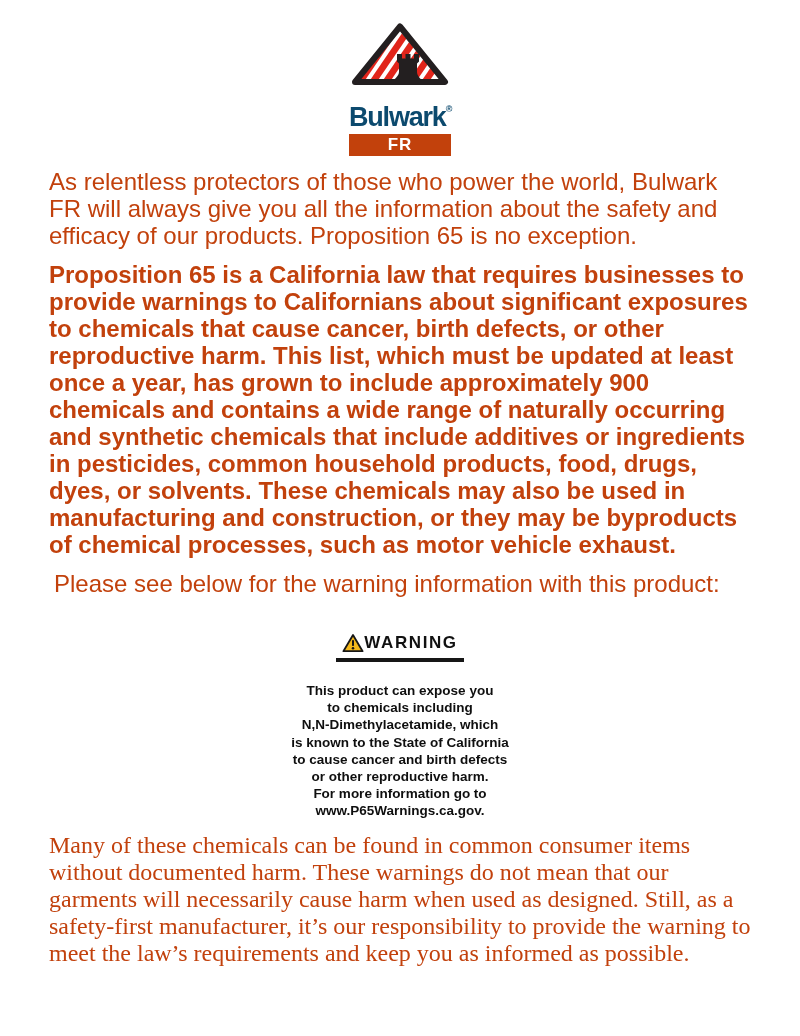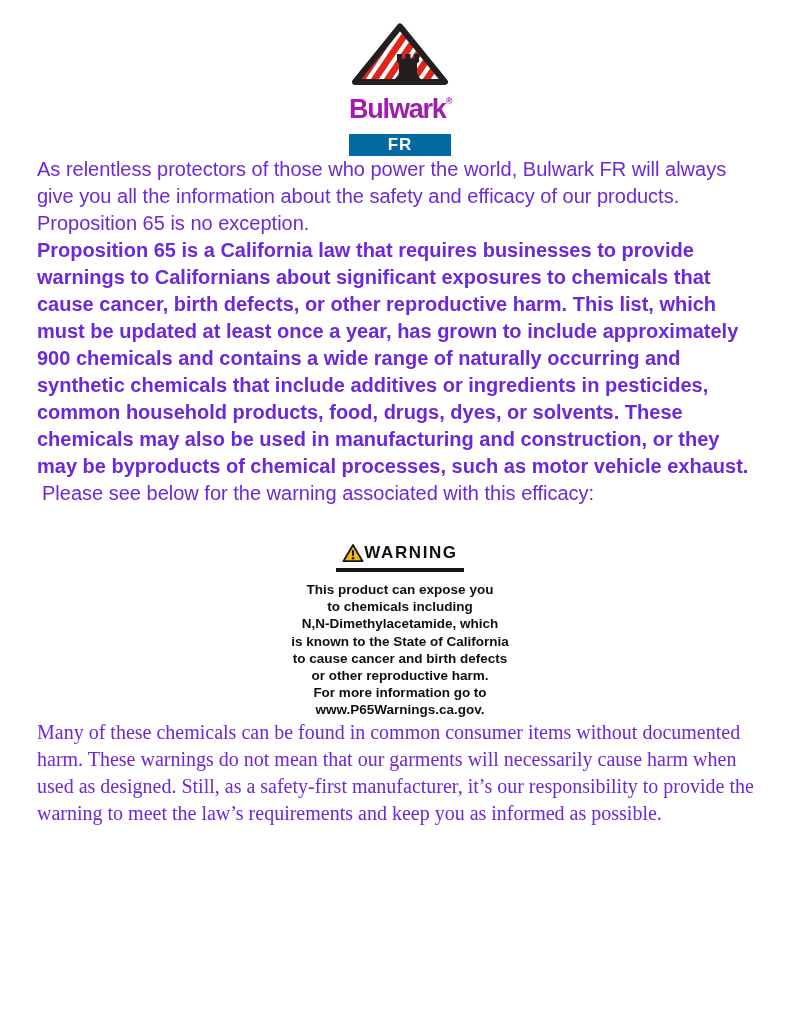--- a/index.html
+++ b/index.html
@@ -27,54 +27,54 @@
     margin: 22px auto 0;
     text-align: center;
   }
   .logo-triangle {
     display: block;
     width: 102px;
     height: 64px;
     margin: 0 auto;
   }
   .wordmark {
-    margin-top: 1px;
+    margin-top: 9px;
     font-size: 27px;
     line-height: 28px;
     font-weight: 700;
     letter-spacing: -1.2px;
-    color: #a21caf;
+    color: #0c4a6e;
     white-space: nowrap;
   }
   .wordmark sup {
     font-size: 9px;
     letter-spacing: 0;
     vertical-align: 14px;
   }
   .fr-box {
-    margin-top: 11px;
+    margin-top: 3px;
     height: 22px;
     line-height: 22px;
-    background: #0369a1;
+    background: #c2410c;
     color: #ffffff;
     font-size: 17px;
     font-weight: 700;
     letter-spacing: 1px;
     text-align: center;
   }
 
   
   main {
     padding: 0 37px;
   }
   p.copy {
-    margin: 0;
-    font-size: 20px;
+    margin: 12px;
+    font-size: 24px;
     line-height: 27px;
-    color: #6d28d9;
+    color: #c2410c;
   }
   .p-intro      { margin-top: 42px; }
   .p-prop65     { margin-top: 25px; font-weight: bold; }
   .p-see-below  { margin-top: 12px; padding-left: 5px; }
   .p-closing    { margin-top: 40px; font-family: Liberation Serif, serif; }
 
   
   .warning-label {
     margin: 36px auto 0;
     width: 270px;
@@ -97,21 +97,21 @@
     width: 22px;
     height: 20px;
   }
   .warning-rule {
     width: 128px;
     height: 4px;
     background: #161616;
     margin: 5px auto 0;
   }
   .warning-body {
-    margin: 9px 0 0;
+    margin: 20px 0 0;
     font-size: 13.5px;
     line-height: 17.2px;
     font-weight: 700;
     color: #0f0f0f;
     white-space: pre-line;
   }
 </style>
 </head>
 <body>
 
@@ -147,21 +147,21 @@
 
     <div class="fr-box">FR</div>
   </header>
 
   <main>
 
     <p class="copy p-intro">As relentless protectors of those who power the world, Bulwark FR will always give you all the information about the safety and efficacy of our products. Proposition 65 is no exception.</p>
 
     <p class="copy p-prop65">Proposition 65 is a California law that requires businesses to provide warnings to Californians about significant exposures to chemicals that cause cancer, birth defects, or other reproductive harm. This list, which must be updated at least once a year, has grown to include approximately 900 chemicals and contains a wide range of naturally occurring and synthetic chemicals that include additives or ingredients in pesticides, common household products, food, drugs, dyes, or solvents. These chemicals may also be used in manufacturing and construction, or they may be byproducts of chemical processes, such as motor vehicle exhaust.</p>
 
-    <p class="copy p-see-below">Please see below for the warning associated with this efficacy:</p>
+    <p class="copy p-see-below">Please see below for the warning information with this product:</p>
 
     <section class="warning-label">
       <div class="warning-header">
         <svg class="warning-icon-svg" viewBox="0 0 22 20" aria-hidden="true">
           <path d="M11 2 L20.6 18.2 L1.4 18.2 Z" fill="#f3b71b" stroke="#161616" stroke-width="1.8" stroke-linejoin="round"></path>
           <rect x="10" y="7" width="2" height="6" rx="0.8" fill="#161616"></rect>
           <circle cx="11" cy="15.3" r="1.25" fill="#161616"></circle>
         </svg>
         <span class="warning-title">WARNING</span>
       </div>

